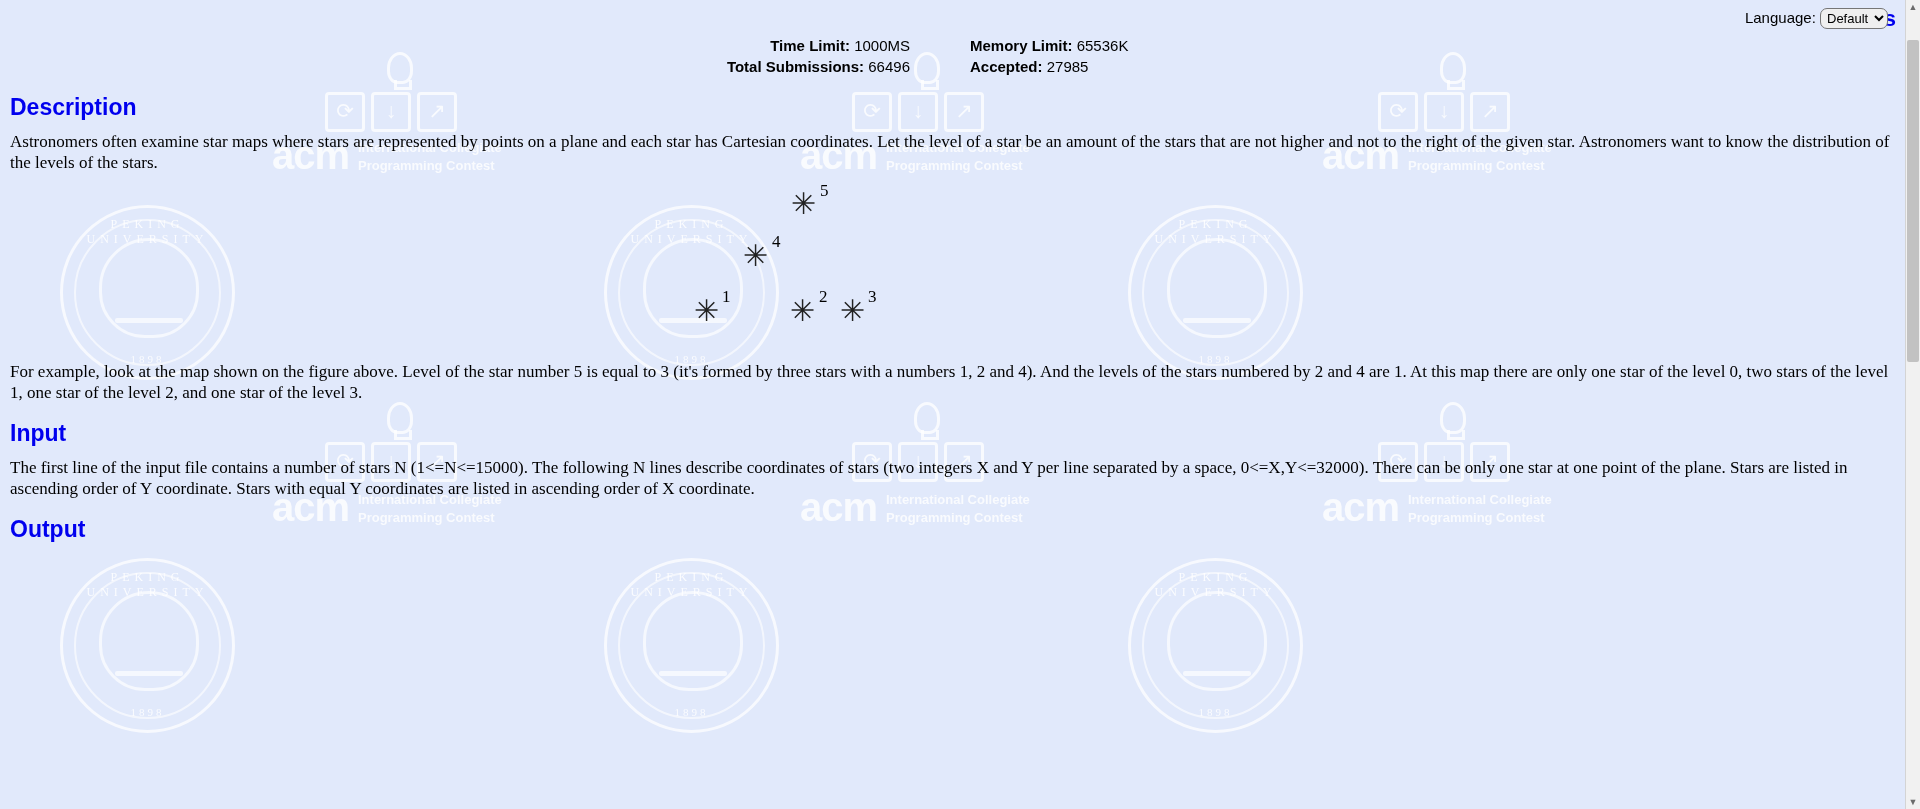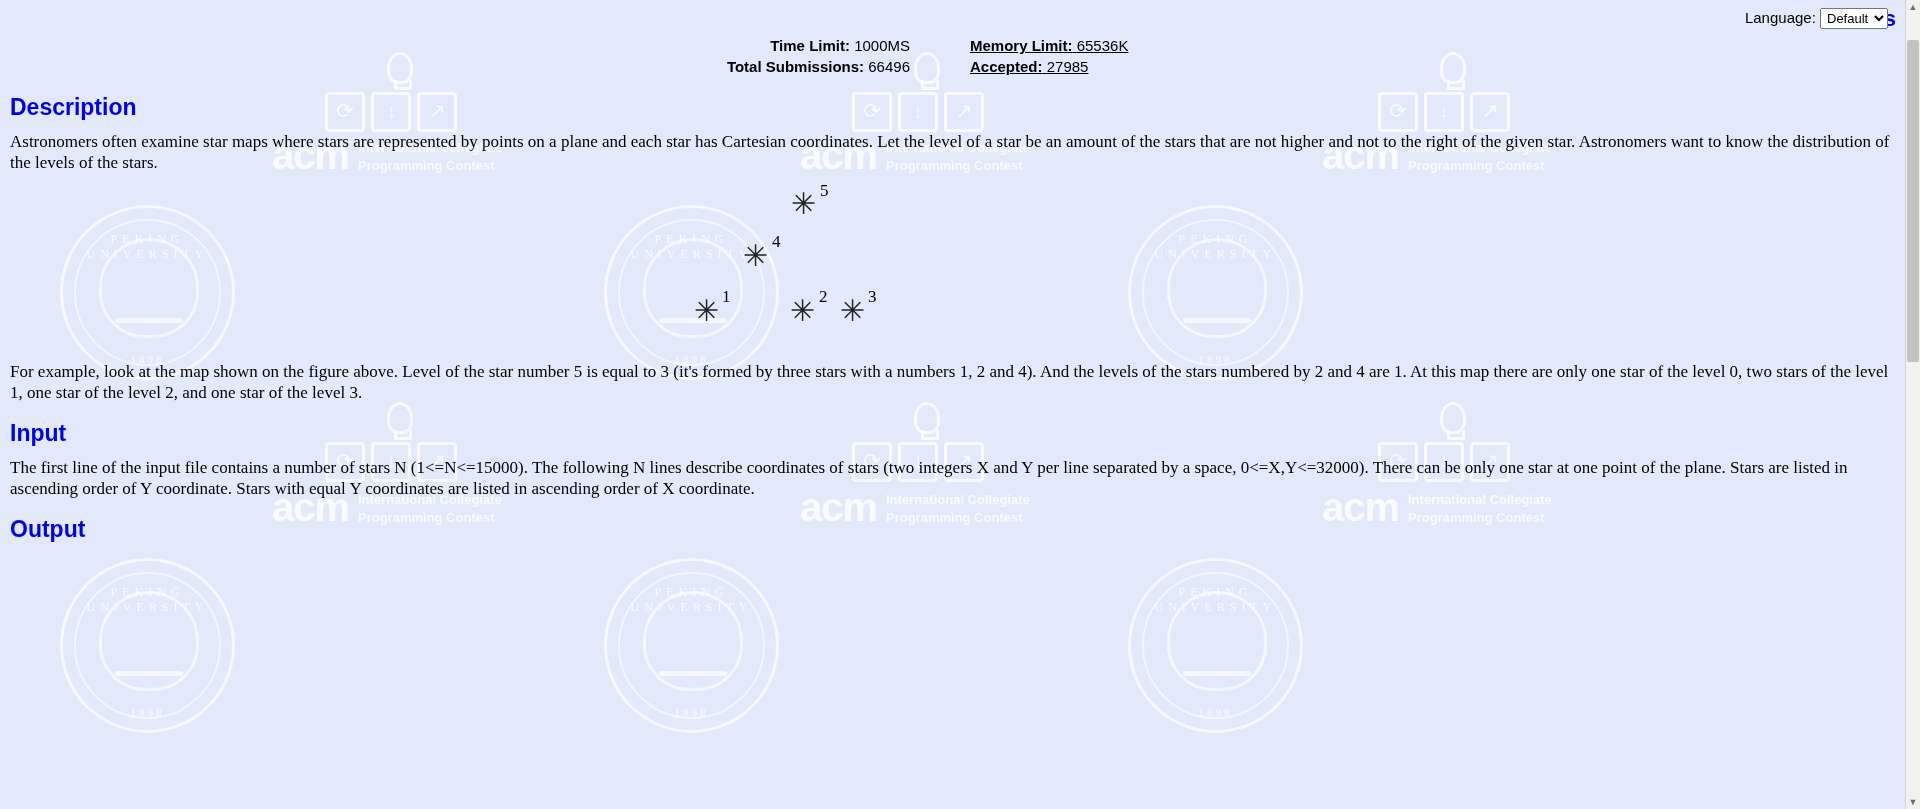--- a/index.html
+++ b/index.html
@@ -58,21 +58,20 @@
     border-radius: 2px;
   }
   .wm-seal .seal-text-top {
     position: absolute;
     top: 9px; left: 0; right: 0;
     text-align: center;
     font-size: 12px;
     letter-spacing: 5px;
     color: rgba(255,255,255,0.85);
     font-family: "Liberation Serif", serif;
-    margin-top: 15px;
   }
   .wm-seal .seal-text-bottom {
     position: absolute;
     bottom: 12px; left: 0; right: 0;
     text-align: center;
     font-size: 11px;
     letter-spacing: 3px;
     color: rgba(255,255,255,0.85);
   }
   .wm-acm {
@@ -145,40 +144,41 @@
     top: 4px;
     font-family: "Liberation Sans", sans-serif;
     font-size: 15px;
     color: #000;
     z-index: 5;
   }
   #lang-bar select {
     font-family: "Liberation Sans", sans-serif;
     font-size: 13px;
     padding: 1px 2px;
+    border-radius: 7px;
   }
   .title {
     text-align: right;
     color: #0000EE;
     font-family: "Liberation Sans", sans-serif;
     font-size: 22px;
     font-weight: bold;
     margin: 4px 0 3px 0;
     padding-top: 2px;
   }
   .limits {
     text-align: center;
     font-family: "Liberation Sans", sans-serif;
     font-size: 15px;
     color: #000;
     line-height: 21px;
   }
   .limits .lbl { font-weight: bold; }
   .limits .col1 { display: inline-block; width: 214px; text-align: right; }
-  .limits .col2 { display: inline-block; width: 240px; text-align: left; padding-left: 60px; text-decoration: underline;}
+  .limits .col2 { display: inline-block; width: 240px; text-align: left; padding-left: 60px;}
   h2.section {
     color: #0000EE;
     font-family: "Liberation Sans", sans-serif;
     font-size: 23px;
     font-weight: bold;
     margin: 17px 0 10px 0;
   }
   p.body {
     font-family: "Liberation Serif", serif;
     font-size: 17px;

